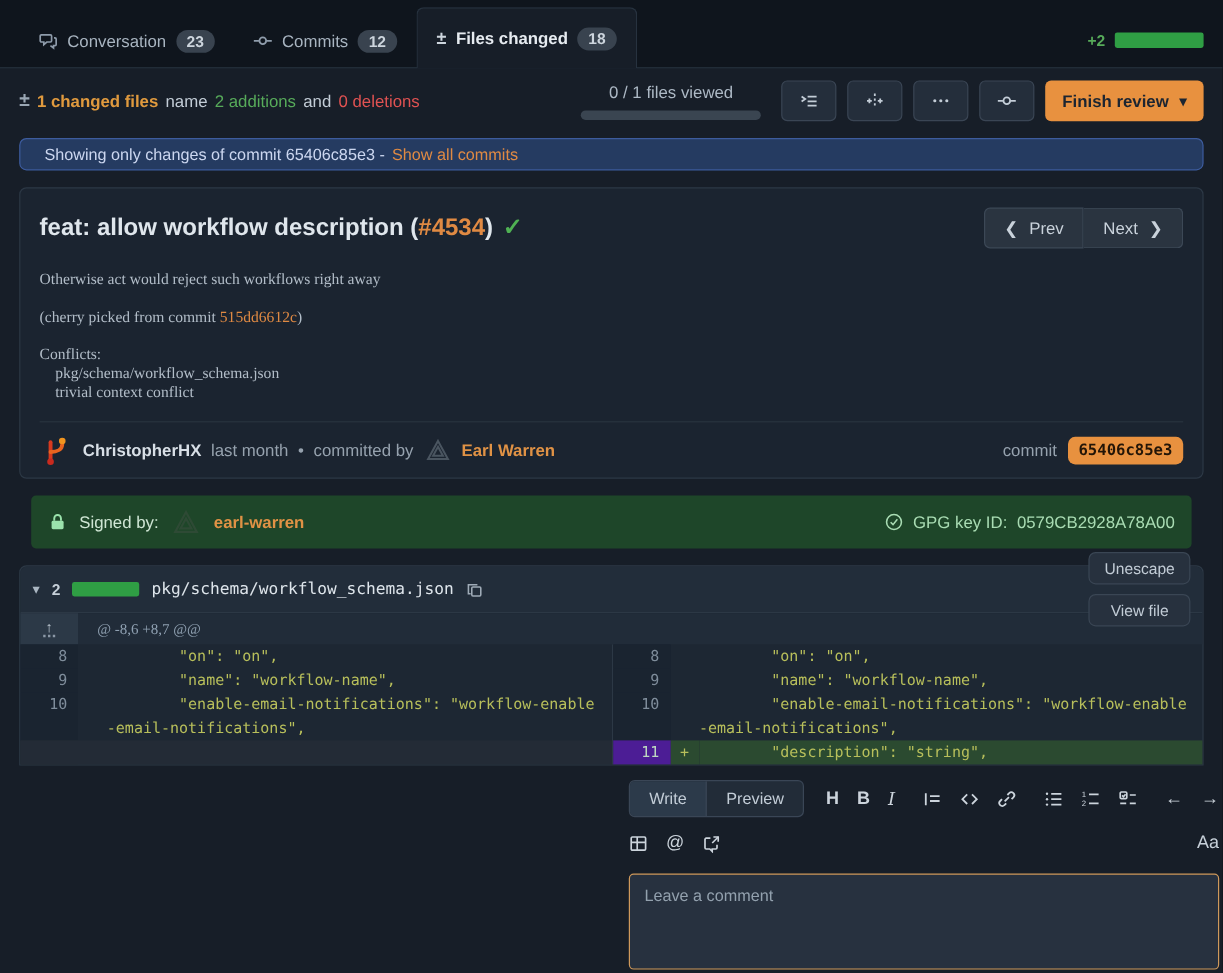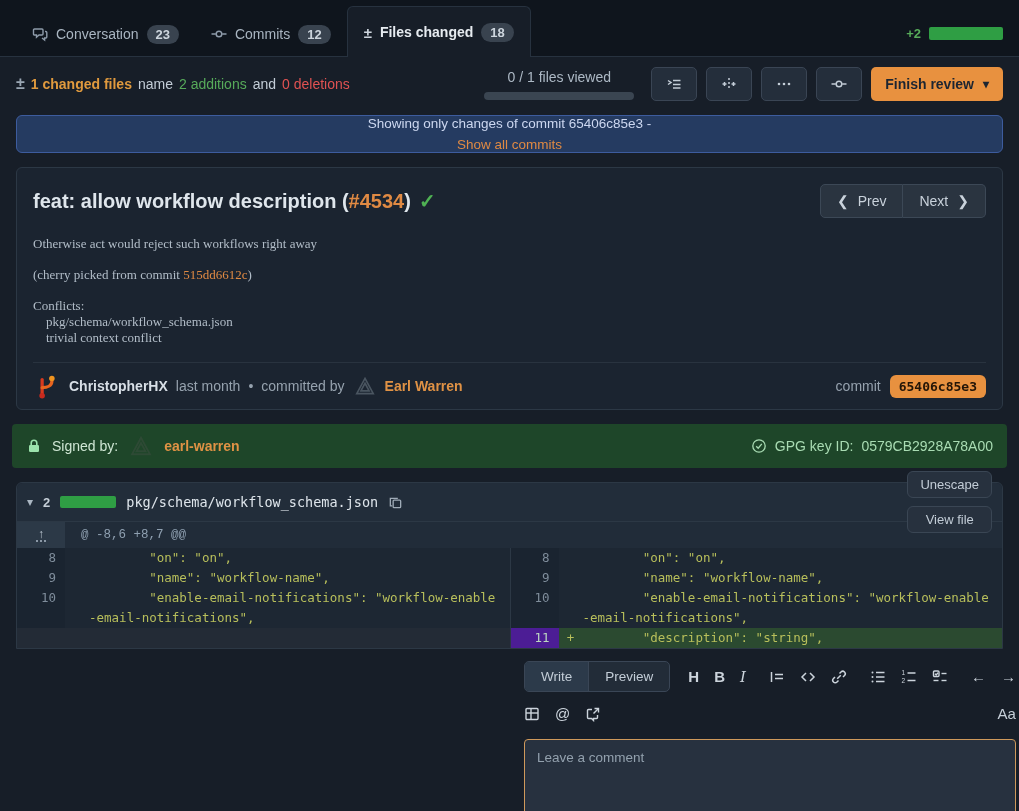--- a/index.html
+++ b/index.html
@@ -34,21 +34,21 @@
   .viewed-label{color:#adb9c5;}
   .progress{width:150px;height:8px;background:#3a4551;border-radius:4px;}
   .icon-btn{width:46px;height:34px;background:#242e3b;border:1px solid #3a4554;border-radius:5px;
             display:flex;align-items:center;justify-content:center;color:#c3cdd7;cursor:pointer;}
   .finish{height:34px;background:#e8913f;color:#1c2531;font-weight:bold;border:none;border-radius:5px;
           padding:0 14px;display:flex;align-items:center;gap:9px;font-size:14px;cursor:pointer;}
   .finish .caret{font-size:12px;}
 
   
   .commit-banner{margin:6px 16px 14px;height:42px;background:#253b61;border:1px solid #3d5c9e;border-radius:6px;
-                 display:flex;align-items:center;padding:0 20px;font-size:13.5px;color:#ccd7f0;gap:6px;flex-direction:column;}
+                 display:flex;align-items:center;padding:0 20px;font-size:13.5px;color:#ccd7f0;gap:6px;}
   .banner-link{color:#e08a43;cursor:pointer;text-decoration:none;}
 
   
   .pr-box{margin:0 16px;background:#1b2430;border:1px solid #2c3845;border-radius:6px;padding:16px 16px 0;}
   .title-row{display:flex;align-items:flex-start;justify-content:space-between;}
   .pr-title{margin:0;font-size:20px;font-weight:600;color:#dfe6ec;line-height:34px;}
   .issue-link{color:#e08a43;text-decoration:none;cursor:pointer;}
   .title-check{color:#4fb153;font-weight:bold;margin-left:8px;}
   .pager{display:flex;}
   .pbtn{height:34px;padding:0 16px;display:flex;align-items:center;gap:9px;background:#2a3440;
@@ -61,42 +61,42 @@
   .author-row{display:flex;align-items:center;gap:8px;border-top:1px solid #29333f;margin-top:16px;padding:9px 0;}
   .avatar{width:28px;height:28px;border-radius:4px;display:flex;align-items:center;justify-content:center;flex:0 0 28px;}
   .author-name{font-weight:bold;color:#d8dfe6;}
   .muted{color:#96a2ae;}
   .committer-name{color:#e09245;font-weight:bold;}
   .commit-right{margin-left:auto;display:flex;align-items:center;gap:9px;}
   .sha-badge{background:#e8913f;color:#231507;font-family:"DejaVu Sans Mono",monospace;font-size:13px;
              font-weight:bold;padding:4px 9px;border-radius:6px;cursor:pointer;}
 
   
-  .signed{margin:14px 12px;height:44px;flex:0 0 44px;background:#1e4629;border-radius:4px;display:flex;
+  .signed{margin:14px 26px;height:44px;flex:0 0 44px;background:#1e4629;border-radius:4px;display:flex;
           align-items:center;padding:0 14px;gap:10px;color:#cfe6d4;box-sizing:border-box;}
   .signer{color:#e09245;font-weight:bold;cursor:pointer;}
   .gpg{margin-left:auto;display:flex;align-items:center;gap:8px;color:#a9dcb3;}
 
   
   .file-box{margin:0 16px;border:1px solid #2c3845;border-radius:6px 6px 0 0;background:#1d2733;}
   .file-head{height:38px;background:#222d3a;border-radius:6px 6px 0 0;display:flex;align-items:center;
              gap:10px;padding:0 10px;border-bottom:1px solid #2c3845;}
   .chev{color:#aab6c2;font-size:12px;cursor:pointer;}
   .fcount{font-weight:bold;color:#c6cfd8;font-size:13px;}
   .fbar{width:56px;height:12px;background:#2f9e44;border-radius:2px;}
   .fname{font-family:"DejaVu Sans Mono",monospace;font-size:13.5px;color:#dee5eb;}
   .copy-ic{color:#9fabb7;display:flex;cursor:pointer;}
   .file-actions{margin-left:auto;display:flex;gap:8px;flex-direction:column;}
   .fbtn{background:#27313e;border:1px solid #3a4654;border-radius:6px;color:#c2ccd6;font-size:13px;
         padding:5px 12px;cursor:pointer;}
   .hunk{display:flex;align-items:stretch;background:#212c39;height:26px;}
   .hunk-gutter{flex:0 0 48px;background:#2c3947;display:flex;align-items:center;justify-content:center;
                color:#bcc7d1;cursor:pointer;}
   .exp-arrow{font-size:12px;line-height:10px;border-bottom:2px dotted #8b98a6;padding:0 2px 1px;}
-  .hunk-text{flex:1;display:flex;align-items:center;padding-left:16px;font-family:Liberation Mono, monospace;
+  .hunk-text{flex:1;display:flex;align-items:center;padding-left:16px;font-family:Liberation Serif, serif;
              font-size:12.5px;color:#8fa0b1;}
   .diff{display:flex;}
   .dcol{width:50%;box-sizing:border-box;}
   .dcol.right{border-left:1px solid #2c3845;}
   .drow{display:flex;min-height:20px;line-height:20px;font-family:"DejaVu Sans Mono",monospace;font-size:12.5px;}
   .ln{flex:0 0 48px;text-align:right;padding-right:9px;box-sizing:border-box;color:#7f8d9b;background:#1a2430;}
   .sign{flex:0 0 24px;text-align:center;color:#b8bf5b;}
   .code{flex:1;white-space:pre-wrap;word-break:break-all;color:#b8bf5b;padding-right:8px;}
   .drow.add .ln{background:#4c1d95;color:#bdd8c1;}
   .drow.add .sign,.drow.add .code{background:#2b4a30;}

